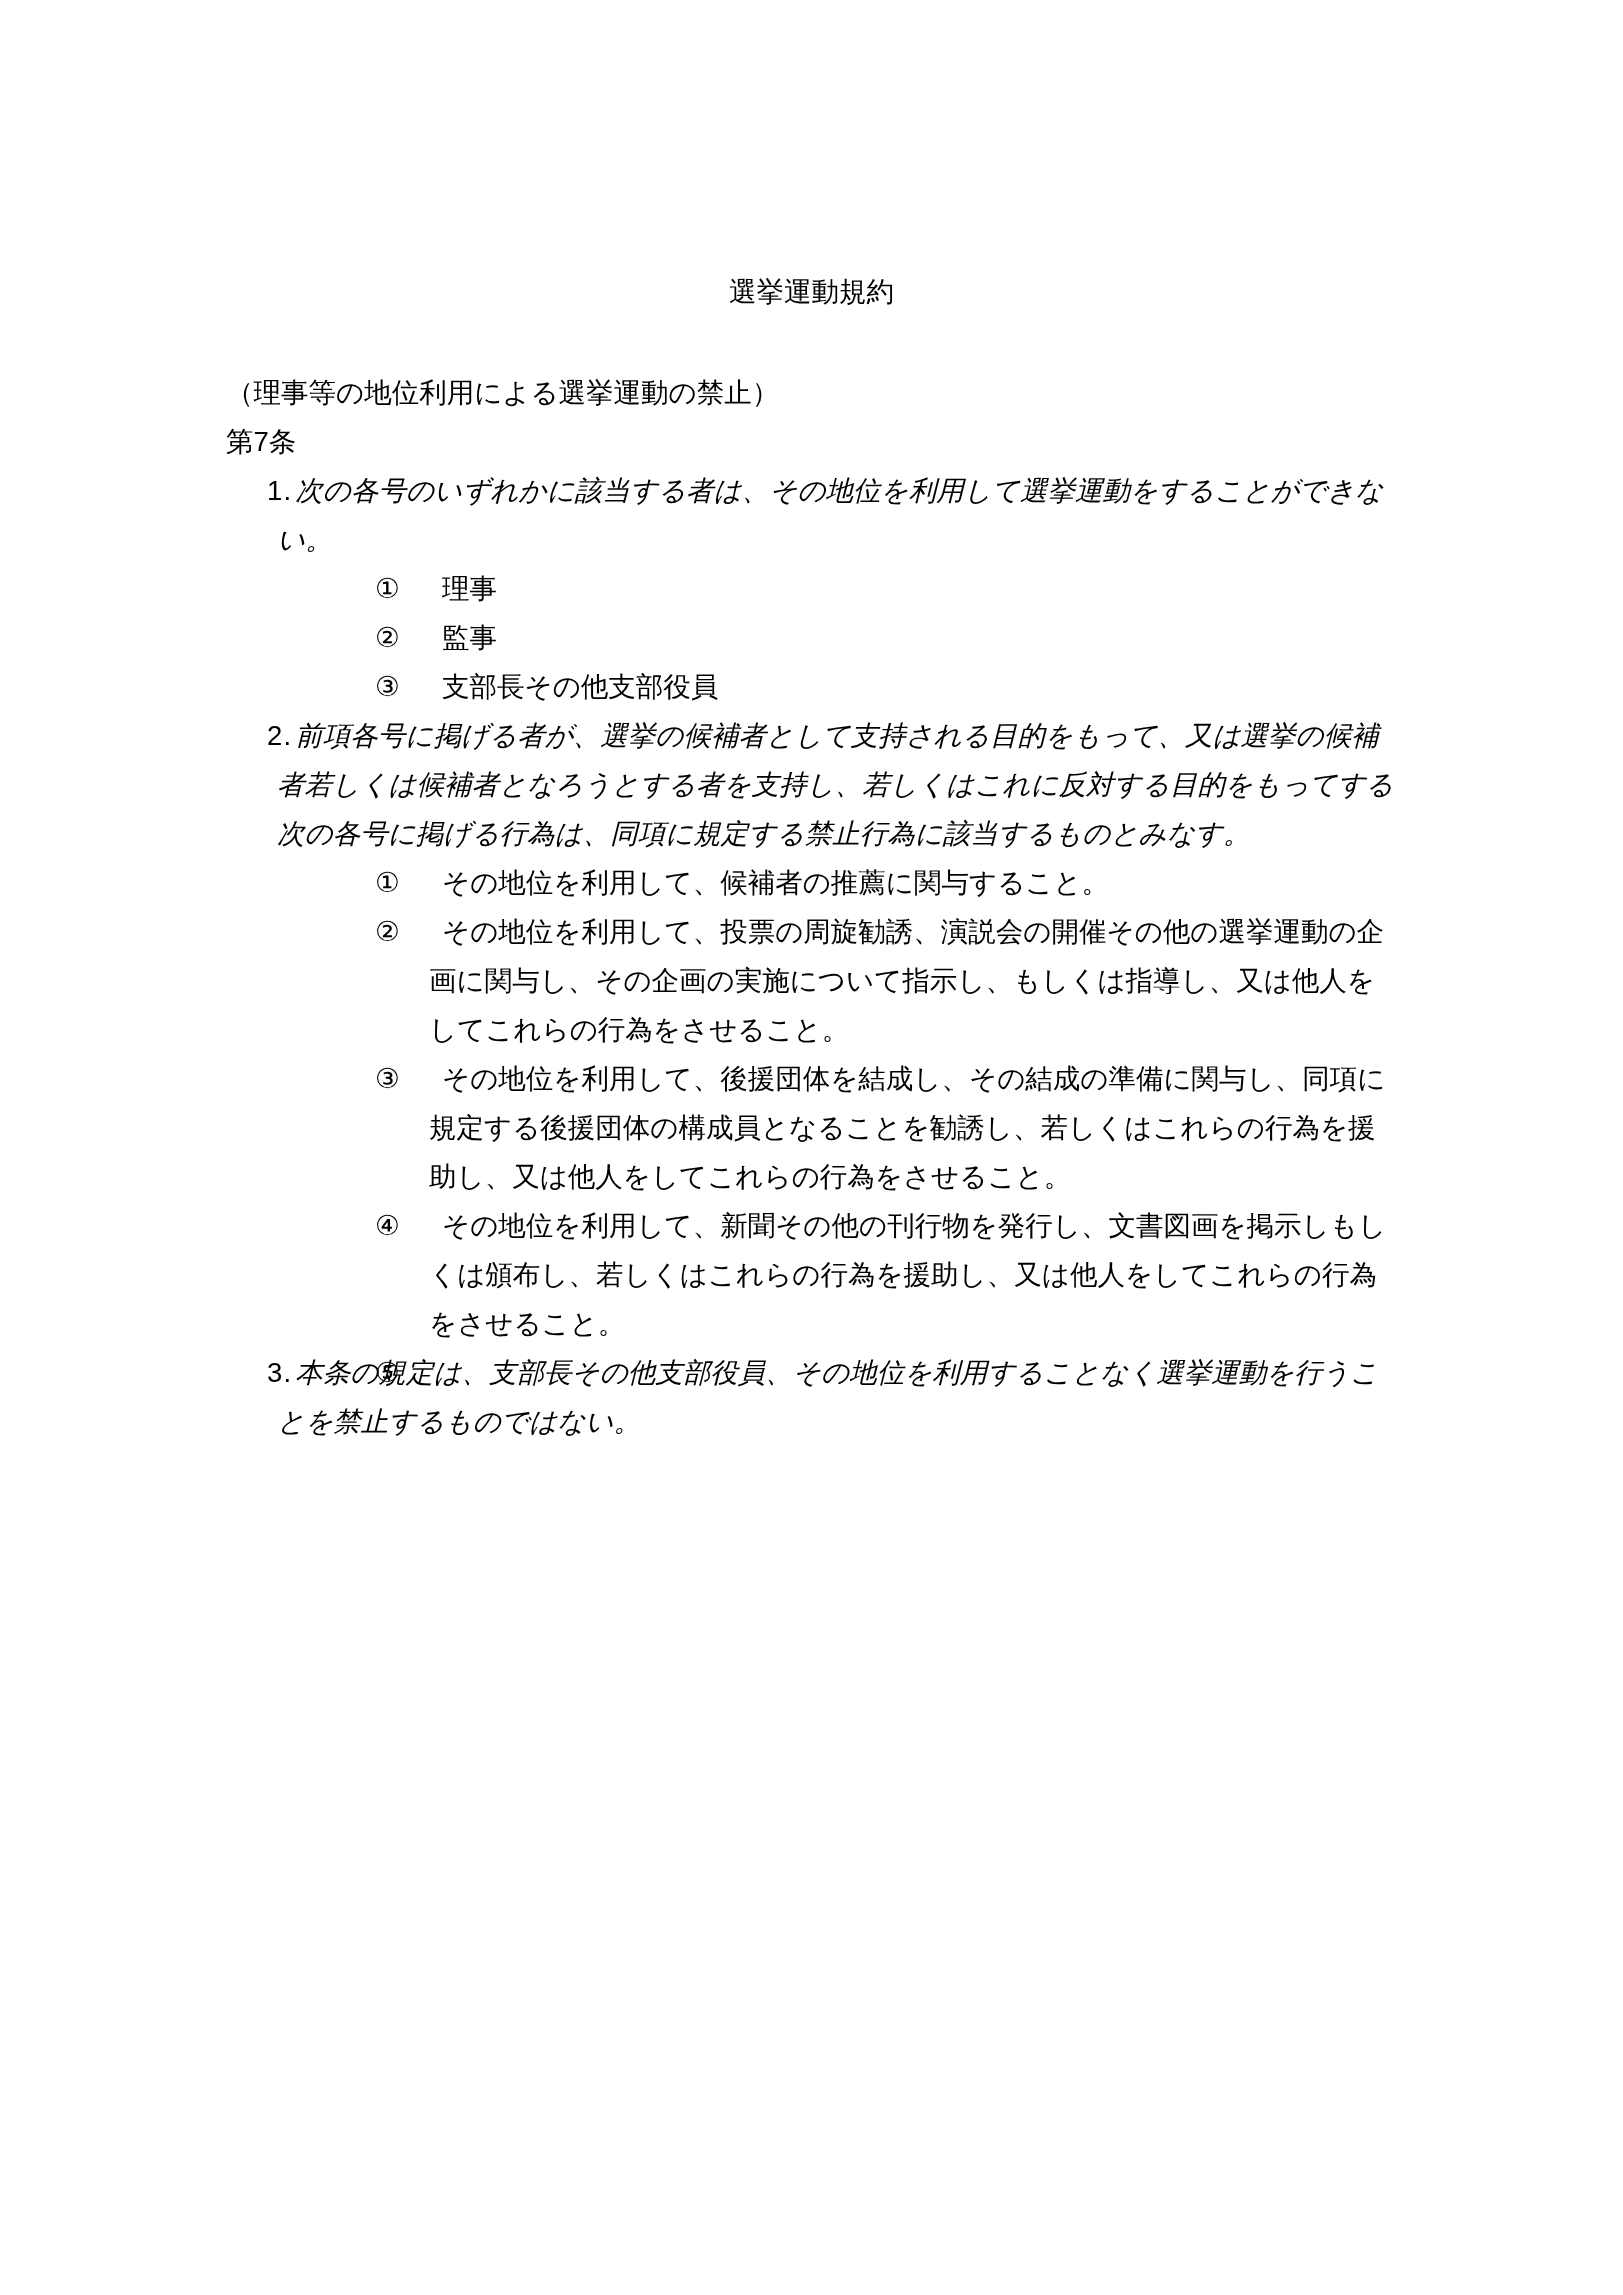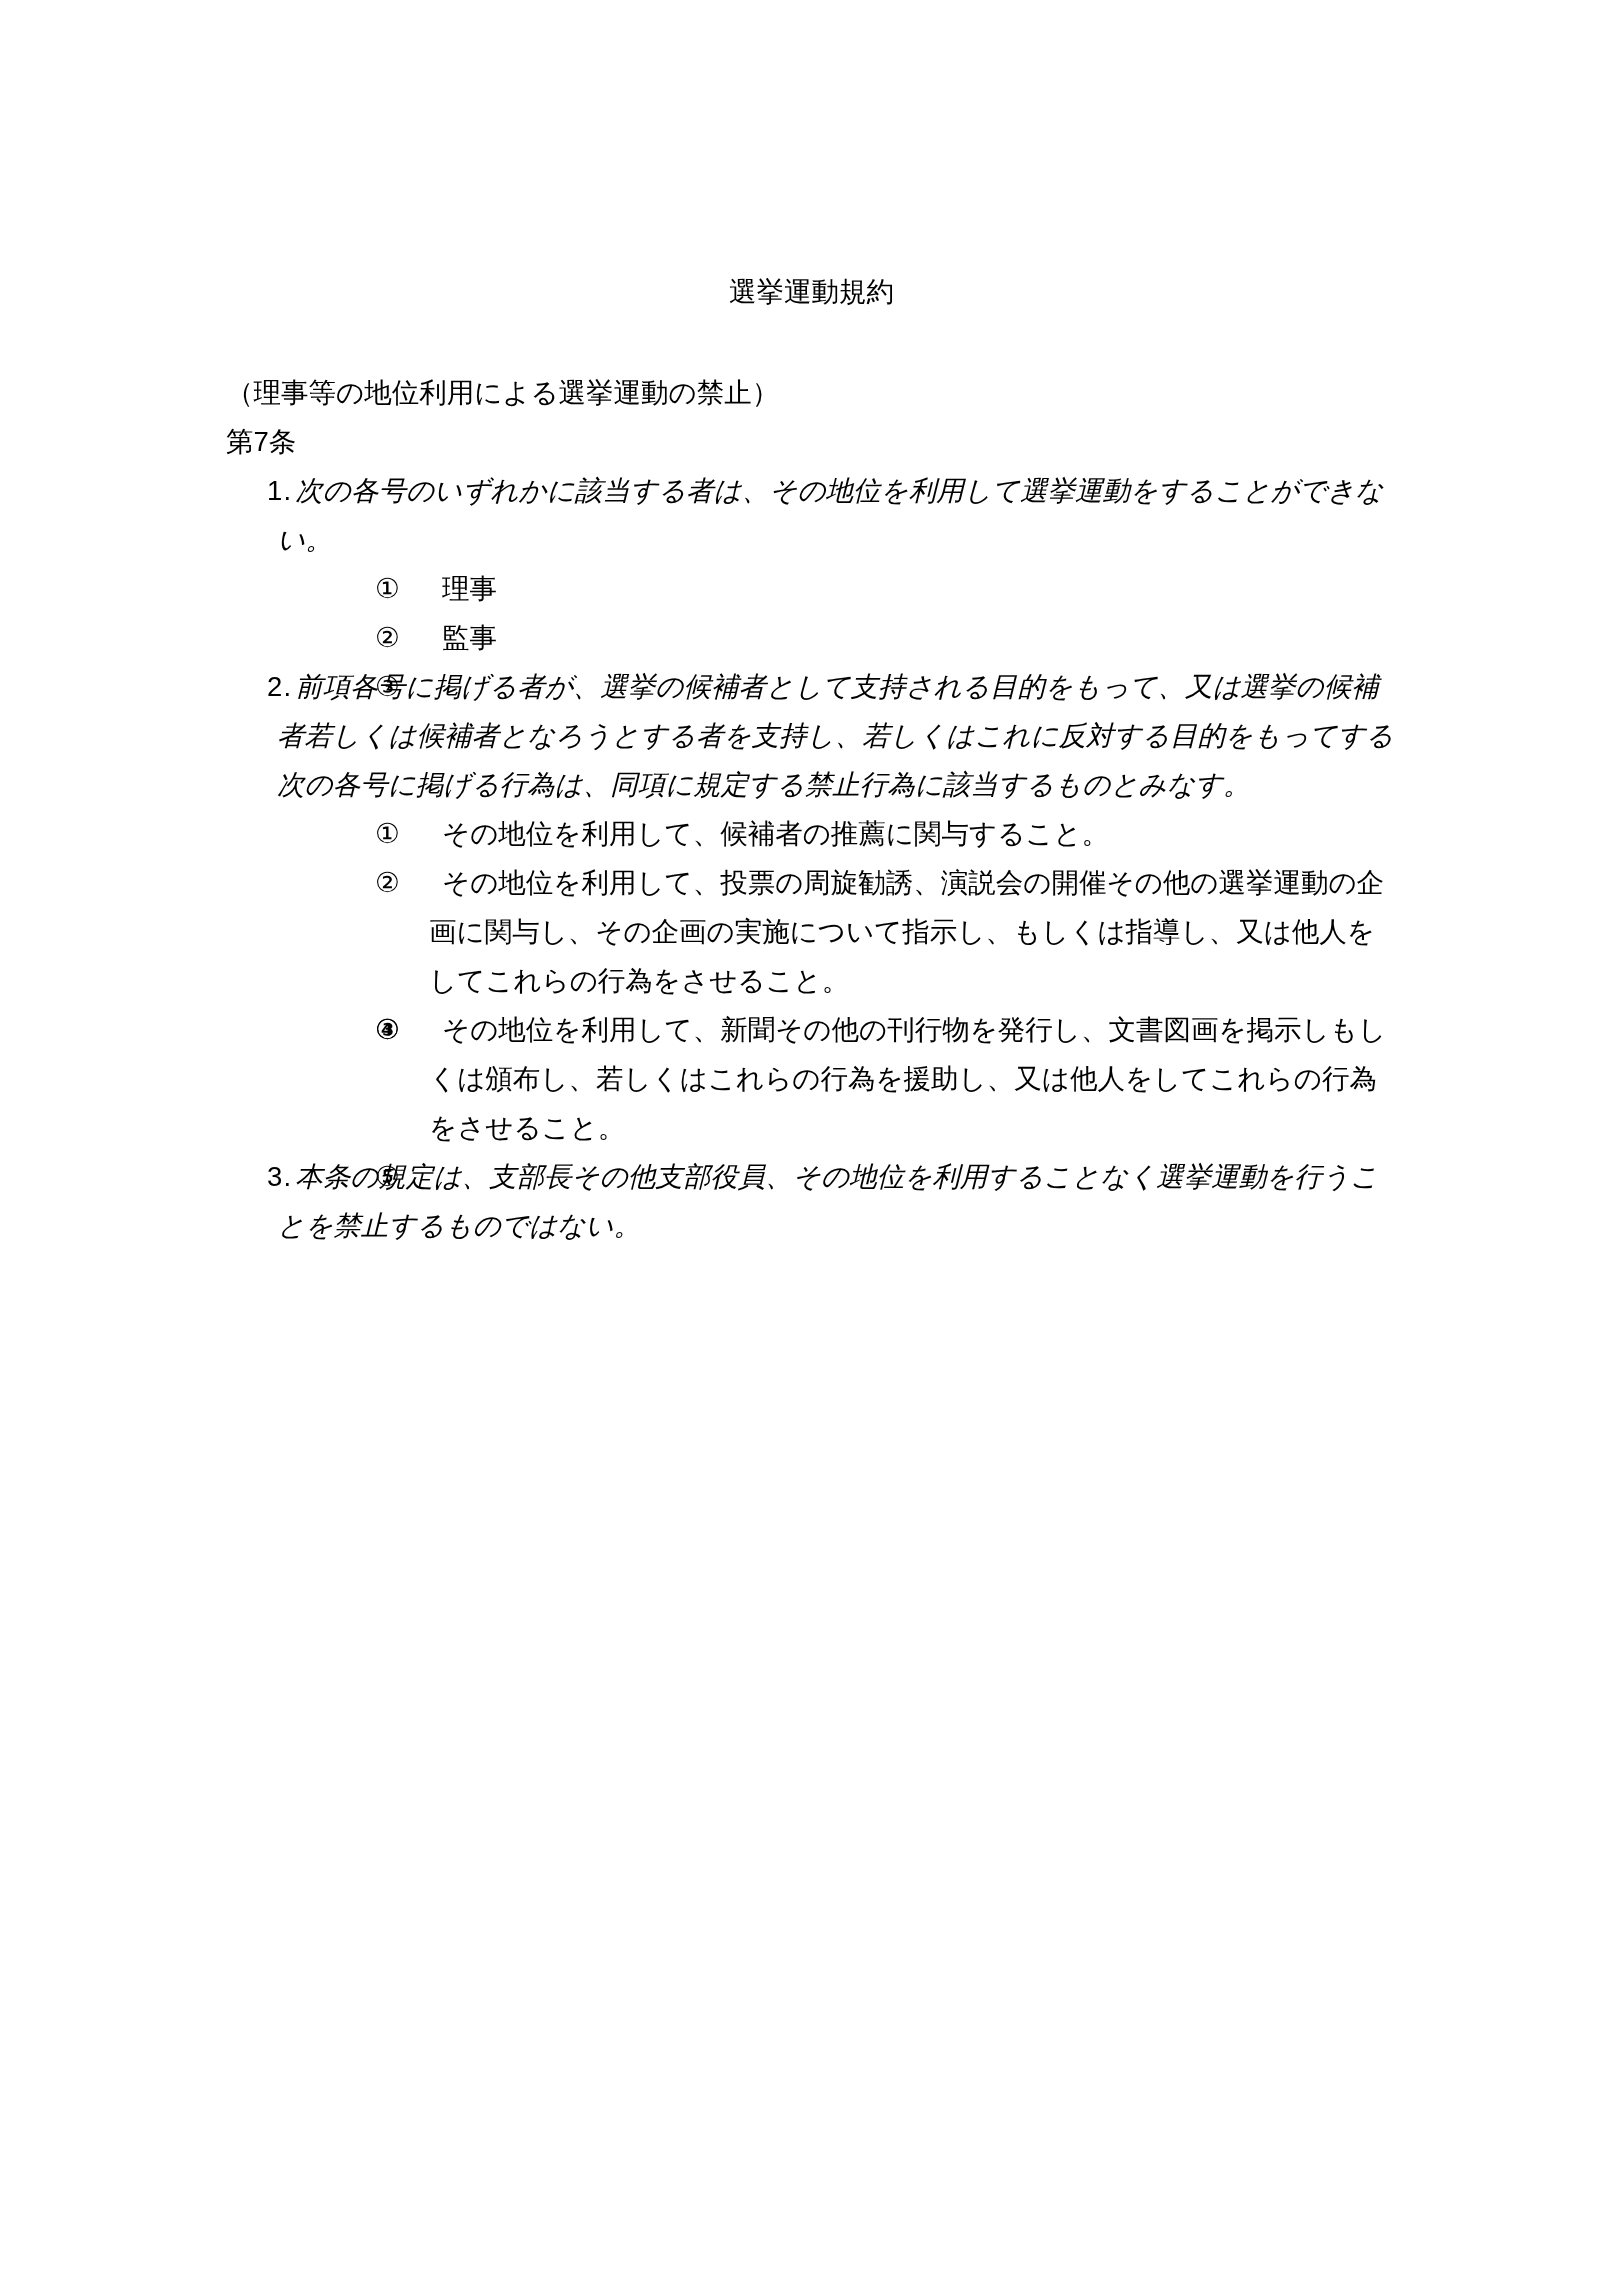--- a/index.html
+++ b/index.html
@@ -78,39 +78,41 @@
     <div class="subitem-body">理事</div>
   </div>
 
   <div class="subitem">
     <span class="subitem-num">②</span>
     <div class="subitem-body">監事</div>
   </div>
 
   <div class="subitem">
     <span class="subitem-num">③</span>
+    <div class="subitem-body">支部長その他支部役員</div>
   </div>
 
   <div class="clause">
     <span class="clause-num">2.</span>
     <div class="clause-body">前項各号に掲げる者が、選挙の候補者として支持される目的をもって、又は選挙の候補者若しくは候補者となろうとする者を支持し、若しくはこれに反対する目的をもってする次の各号に掲げる行為は、同項に規定する禁止行為に該当するものとみなす。</div>
   </div>
 
   <div class="subitem">
     <span class="subitem-num">①</span>
     <div class="subitem-body">その地位を利用して、候補者の推薦に関与すること。</div>
   </div>
 
   <div class="subitem">
     <span class="subitem-num">②</span>
     <div class="subitem-body">その地位を利用して、投票の周旋勧誘、演説会の開催その他の選挙運動の企画に関与し、その企画の実施について指示し、もしくは指導し、又は他人をしてこれらの行為をさせること。</div>
   </div>
 
   <div class="subitem">
     <span class="subitem-num">③</span>
+    <div class="subitem-body">その地位を利用して、後援団体を結成し、その結成の準備に関与し、同項に規定する後援団体の構成員となることを勧誘し、若しくはこれらの行為を援助し、又は他人をしてこれらの行為をさせること。</div>
   </div>
 
   <div class="subitem">
     <span class="subitem-num">④</span>
     <div class="subitem-body">その地位を利用して、新聞その他の刊行物を発行し、文書図画を掲示しもしくは頒布し、若しくはこれらの行為を援助し、又は他人をしてこれらの行為をさせること。</div>
   </div>
 
   <div class="subitem">
     <span class="subitem-num">⑤</span>
   </div>

